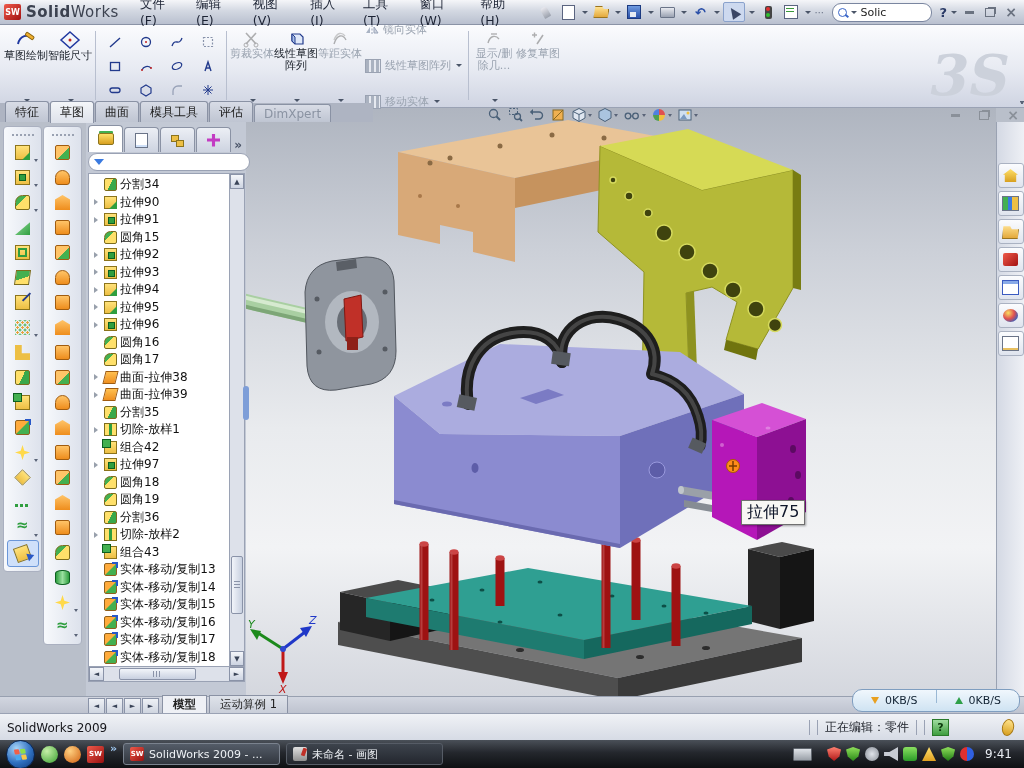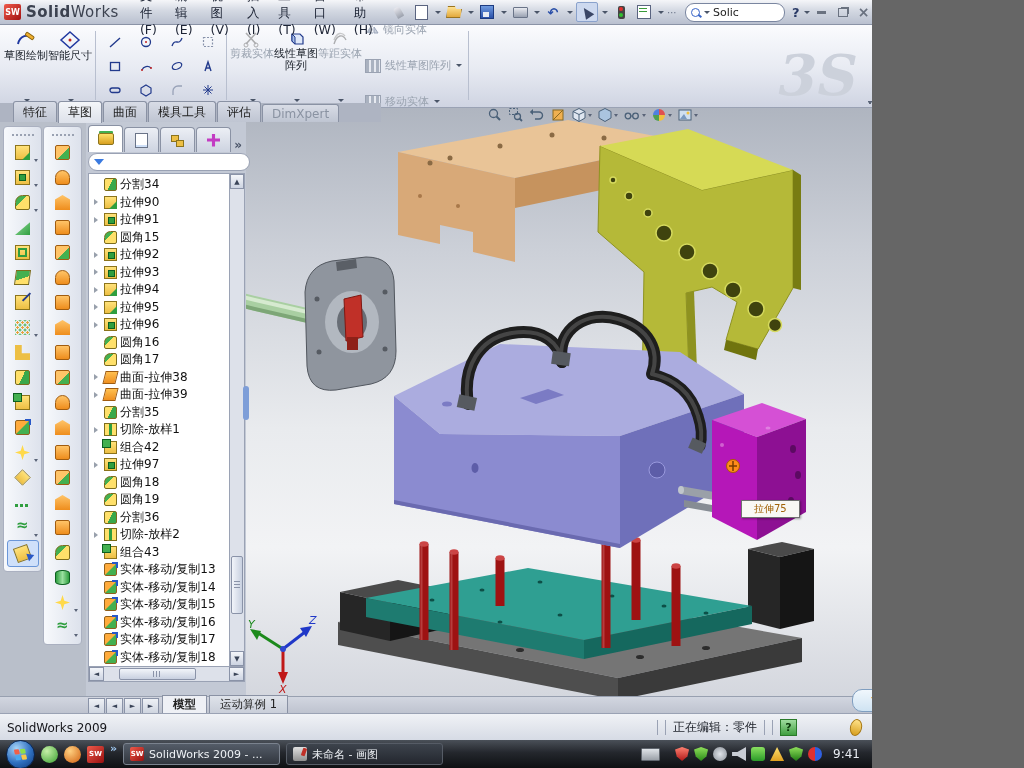--- a/index.html
+++ b/index.html
@@ -1,16 +1,16 @@
 <!DOCTYPE html>
 <html><head>
 <meta charset="utf-8">
 <style>
   html,body{margin:0;padding:0;background:#666}
-  #app{position:relative;width:872px;height:768px;overflow:hidden;
+  #app{position:relative;width:1024px;height:768px;overflow:hidden;
     font-family:"DejaVu Sans","Liberation Sans",sans-serif;font-size:12px;
     background:#b9bfca;cursor:default}
   
   #titlebar{position:absolute;left:0;top:0;right:0;height:24px;
     background:linear-gradient(#f5f6f9,#d3d8e2 45%,#b9c0cf);
     border-bottom:1px solid #8a93a6;display:flex;align-items:center;padding:0 4px;z-index:30}
   .swcube{width:17px;height:16px;background:linear-gradient(135deg,#ef5a4a,#a31212);
     border-radius:2px;color:#fff;font-size:8px;font-weight:bold;display:flex;
     align-items:center;justify-content:center;flex:none}
   #appname{font-size:15px;color:#3c4250;margin:0 12px 0 5px;letter-spacing:.5px}
@@ -60,21 +60,21 @@
   .egrid{display:grid;grid-template-columns:repeat(4,31px);grid-template-rows:repeat(3,24px);align-content:center;z-index:1}
   .cell{display:flex;align-items:center;justify-content:center;gap:1px}
   .rowgrp{display:flex;flex-direction:column;justify-content:center;gap:19px;z-index:1}
   .rowbtn{display:flex;align-items:center;gap:4px;font-size:11px;padding:1px 3px}
   .rowic{width:14px;height:12px;background:repeating-linear-gradient(90deg,#aab2c0 0 3px,#e6e9f0 3px 5px);border:1px solid #9aa2b2;flex:none}
   .qsicon{width:16px;height:16px;border:3px solid #2858b8;border-radius:4px 0 0 4px;border-right:none;position:relative}
   .qsicon::after{content:"";position:absolute;left:2px;top:1px;width:0;height:0;
     border-left:5px solid transparent;border-bottom:9px solid #f0c020;transform:rotate(18deg)}
   
   #cmdtabs{position:absolute;left:0;top:103px;width:368px;height:19px;background:#aeb4c2;
-    display:flex;align-items:flex-end;padding-left:13px;z-index:20}
+    display:flex;align-items:flex-end;padding-left:5px;z-index:20}
   .ctab{padding:2px 9px 1px;background:linear-gradient(#d8dce6,#bfc5d2);border:1px solid #8a92a4;
     border-bottom:none;border-radius:3px 3px 0 0;font-size:12px;color:#222;margin-right:1px;white-space:nowrap}
   .ctab.active-true{background:linear-gradient(#f4f6f9,#dde1ea);padding-bottom:2px;position:relative;top:1px}
   .ctab .dim-true{color:#8a93a2}
   
   .vtb{position:absolute;width:37px;border:1px solid #aab0c0;border-radius:4px;
     background:linear-gradient(90deg,#f7f9fc,#dde2ec);padding:7px 0 4px;display:flex;
     flex-direction:column;align-items:center;z-index:15}
   .vtb::before{content:"";width:22px;border-top:2px dotted #9aa2b2;margin-bottom:4px}
   #vtb1{left:3px;top:126px}
@@ -164,21 +164,21 @@
   #splitter{position:absolute;left:243px;top:386px;width:6px;height:34px;background:#7e9ed8;border-radius:3px;z-index:13}
   
   #viewport{position:absolute;left:246px;top:103px;width:750px;height:593px;
     background:linear-gradient(#aeb4bf,#ccd0d8 25%,#e9ebee 55%,#f2f3f5 75%,#d4d7de);z-index:5}
   #model{position:absolute;left:0;top:0}
   #huibar{position:absolute;left:486px;top:105px;display:flex;align-items:center;gap:3px;z-index:18}
   .hui-btn{height:20px;display:flex;align-items:center;justify-content:center;gap:1px;padding:0 1px;border-radius:2px}
   .hcar{width:0;height:0;border-left:2.5px solid transparent;border-right:2.5px solid transparent;border-top:3px solid #5a6478}
   #docctrl{position:absolute;left:946px;top:107px;display:flex;gap:11px;align-items:center;z-index:18}
   #tooltip{position:absolute;left:741px;top:500px;background:#f8f8f4;border:1px solid #707070;
-    box-shadow:1px 1px 2px rgba(0,0,0,.35);padding:1px 12px;font-size:10px;color:#a16207;z-index:19}
+    box-shadow:1px 1px 2px rgba(0,0,0,.35);padding:1px 5px;font-size:16px;color:#0f172a;z-index:19}
   
   #taskstrip{position:absolute;left:996px;top:122px;width:28px;height:574px;
     background:linear-gradient(90deg,#d4d9e4,#eef0f5);border-left:1px solid #9aa2b2;z-index:15;padding-top:38px;box-sizing:border-box}
   .tsb{width:24px;height:23px;margin:3px auto;border:1px solid #aab2c2;border-radius:3px;
     background:linear-gradient(#fbfcfe,#dfe4ee);display:flex;align-items:center;justify-content:center}
   .tk{width:15px;height:13px}
   .kind-home{background:linear-gradient(#ffe06a,#d8a020);clip-path:polygon(50% 0,100% 45%,88% 45%,88% 100%,12% 100%,12% 45%,0 45%)}
   .kind-library{background:linear-gradient(90deg,#43b050 30%,#3a7ae0 30% 60%,#edbf44 60%);border:1px solid #6a7488}
   .kind-folder{background:linear-gradient(#ffe292,#e3a93c);border:1px solid #9a7420;clip-path:polygon(0 100%,8% 15%,48% 15%,58% 35%,100% 35%,92% 100%)}
   .kind-swsearch{background:linear-gradient(135deg,#ef5a4a,#a31212);border-radius:2px}
@@ -458,20 +458,35 @@
         <span>线性草图阵列</span>
         <span class="car"></span>
       </div>
       <div class="rowbtn enabled-false">
         <span class="rowic"></span>
         <span>移动实体</span>
         <span class="car"></span>
       </div>
     </div>
     <div class="rsep"></div>
+    <div class="bigbtn enabled-false">
+      <svg class="gray-ic" width="20" height="18" viewBox="0 0 20 18">
+          <path d="M4 13 C6 5 12 5 15 9" stroke="#6a7488" stroke-width="1.4" fill="none"></path>
+          <path d="M7 4 h6" stroke="#6a7488" stroke-width="1.4"></path>
+        </svg>
+      <span>显示/删除几...</span>
+      <span class="car bcar"></span>
+    </div>
+    <div class="bigbtn enabled-false">
+      <svg class="gray-ic" width="20" height="18" viewBox="0 0 20 18">
+          <path d="M4 5 h5 M6.5 2.5 v5" stroke="#6a7488" stroke-width="1.4"></path>
+          <path d="M9 14 L15 5" stroke="#6a7488" stroke-width="1.6"></path>
+        </svg>
+      <span>修复草图</span>
+    </div>
   </div>
 
   <div id="cmdtabs">
 
   <div class="ctab active-false"><span>特征</span></div>
       <div class="ctab active-true"><span>草图</span></div>
       <div class="ctab active-false"><span>曲面</span></div>
       <div class="ctab active-false"><span>模具工具</span></div>
       <div class="ctab active-false"><span>评估</span></div>
       <div class="ctab active-false"><span class="dim-true">DimXpert</span></div>

